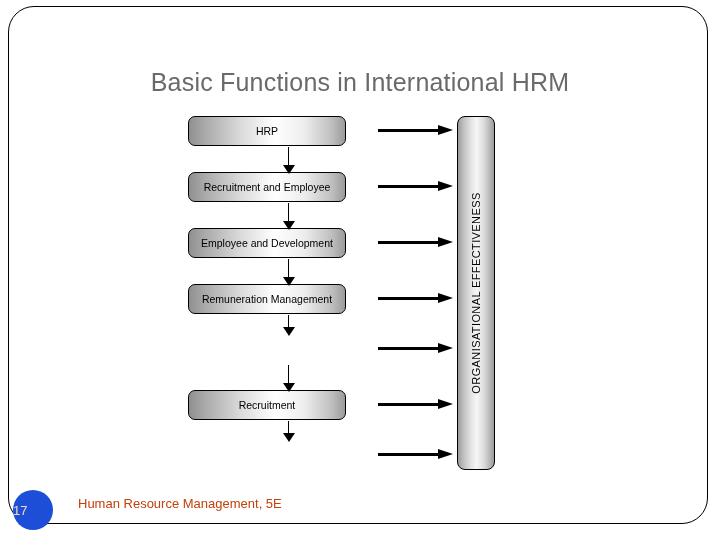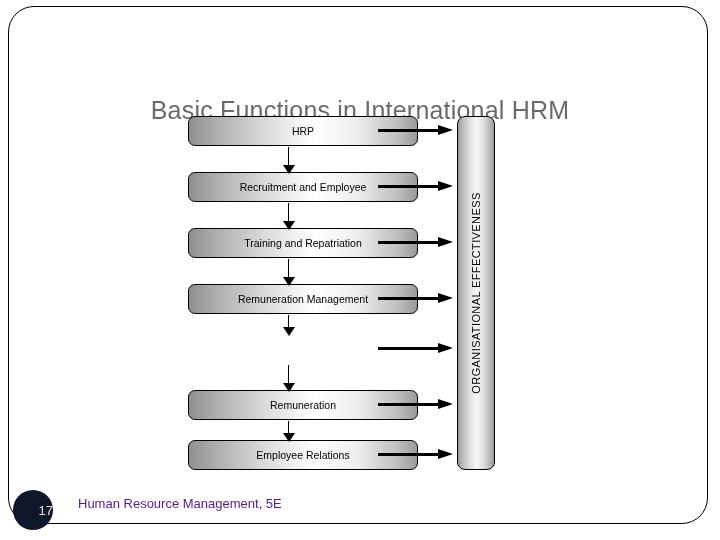--- a/index.html
+++ b/index.html
@@ -37,36 +37,35 @@
   #slide-title {
     position: absolute;
     left: 0;
     top: 68px;
     width: 720px;
     text-align: center;
     font-size: 25px;
     color: #6a6a6a;
     letter-spacing: 0.2px;
     white-space: nowrap;
-    margin-top: 28px;
   }
 
   
   #flow {
     position: absolute;
     left: 0;
     top: 0;
     width: 720px;
     height: 540px;
   }
 
   .proc-box {
     position: absolute;
     left: 188px;
-    width: 230px;
+    width: 158px;
     height: 30px;
     border: 1.6px solid #000000;
     border-radius: 7px;
     box-sizing: border-box;
     background: linear-gradient(to right,
         #8f8f8f 0%,
         #a9a9a9 10%,
         #d8d8d8 32%,
         #ffffff 55%,
         #ededed 74%,
@@ -162,33 +161,33 @@
   }
 
   
   #page-badge {
     position: absolute;
     left: 13px;
     top: 490px;
     width: 40px;
     height: 40px;
     border-radius: 50%;
-    background: #0f172a;
+    background: #1d4ed8;
     display: flex;
     align-items: center;
-    justify-content: flex-end;
+    justify-content: flex-start;
     color: #f3d9c8;
     font-size: 13px;
   }
   #footer-text {
     position: absolute;
     left: 78px;
     top: 496px;
     font-size: 13px;
-    color: #4c1d95;
+    color: #c2410c;
     white-space: nowrap;
   }
 </style>
 </head>
 <body>
 
 <div id="slide">
 
   <div id="slide-frame"></div>
 
@@ -196,30 +195,27 @@
 
   <div id="flow">
 
     <div class="proc-box" style="top:116px">
       <span>HRP</span>
     </div>
     <div class="proc-box" style="top:172px">
       <span>Recruitment and Employee</span>
     </div>
     <div class="proc-box" style="top:228px">
-      <span>Training and Repatriation</span>
+      <span>Employee and Development</span>
     </div>
     <div class="proc-box" style="top:284px">
       <span>Remuneration Management</span>
     </div>
     <div class="proc-box" style="top:390px">
-      <span>Remuneration</span>
-    </div>
-    <div class="proc-box" style="top:440px">
-      <span>Employee Relations</span>
+      <span>Recruitment</span>
     </div>
 
     <div class="v-arrow" style="top:147px">
       <div class="shaft"></div>
         <div class="head"></div>
     </div>
     <div class="v-arrow" style="top:203px">
       <div class="shaft"></div>
         <div class="head"></div>
     </div>

